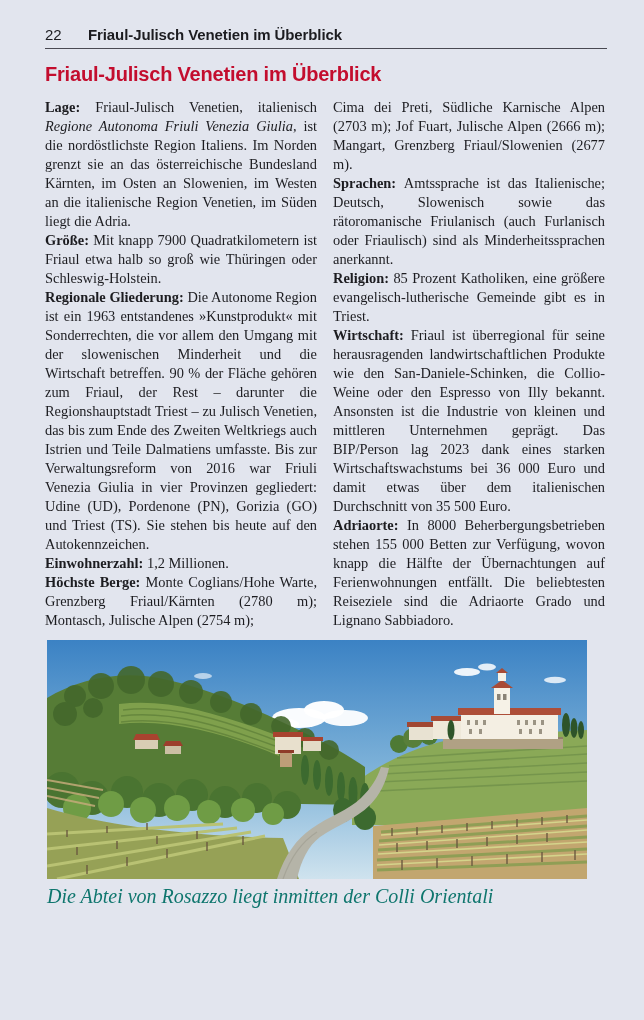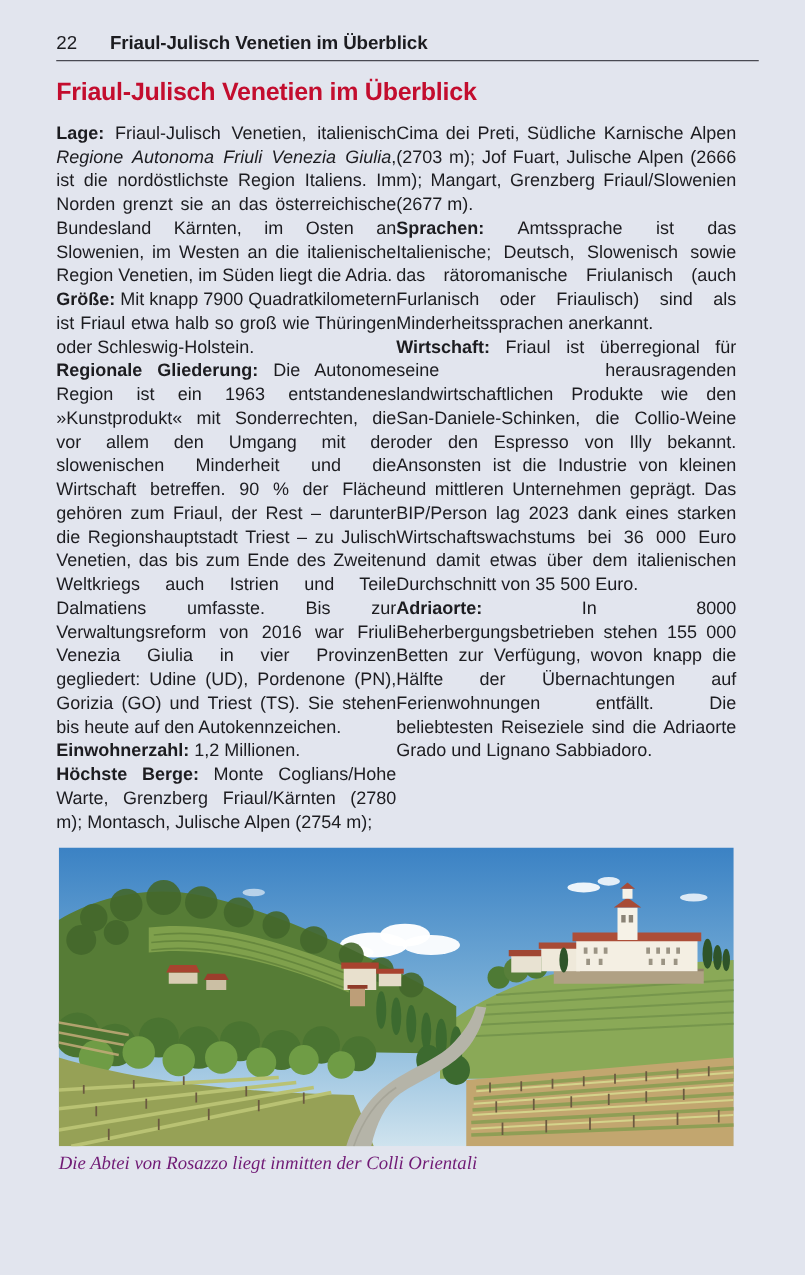--- a/index.html
+++ b/index.html
@@ -19,37 +19,37 @@
   }
   .pagenum{font-size:15px;width:43px;flex:none;}
   .running{font-size:15px;font-weight:bold;letter-spacing:-.1px;}
   
   h1.chapter{
     margin:13px 0 0 0;
     font-size:20px;line-height:24px;font-weight:bold;
     color:#c30d2e;letter-spacing:-.2px;
   }
   
-  .columns{margin-top:12px;display:flex;}
+  .columns{margin-top:12px;display:flex;gap:16px;font-family:Liberation Serif, serif;}
   .col{
     width:272px;flex:none;
     font-size:14.4px;line-height:19px;
     text-align:justify;
     hyphens:auto;-webkit-hyphens:auto;
   }
   .para{margin:0;}
   .para .lead{font-weight:bold;}
   .para i{font-style:italic;}
   
   figure{margin:10px 0 0 2px;padding:0;}
   figure svg{display:block;}
   figcaption{
     margin-top:6px;
     font-family:"Liberation Serif", serif;
-    font-style:italic;font-size:15px;color:#701a75;
+    font-style:italic;font-size:20px;color:#0f766e;
   }
 </style>
 </head>
 <body>
 
 <div class="page">
 
   <div class="header">
     <span class="pagenum">22</span>
     <span class="running">Friaul-Julisch Venetien im Überblick</span>
@@ -61,20 +61,21 @@
     <div class="col" id="col-left">
         <p class="para"><b class="lead">Lage: </b><span>Friaul-Julisch Venetien, italienisch </span><i>Regione Autonoma Friuli Venezia Giulia</i><span>, ist die nordöstlichste Region Italiens. Im Norden grenzt sie an das österreichische Bundesland Kärnten, im Osten an Slowenien, im Westen an die italienische Region Venetien, im Süden liegt die Adria.</span></p>
         <p class="para"><b class="lead">Größe: </b><span>Mit knapp 7900 Quadratkilometern ist Friaul etwa halb so groß wie Thüringen oder Schleswig-Holstein.</span></p>
         <p class="para"><b class="lead">Regionale Gliederung: </b><span>Die Autonome Region ist ein 1963 entstandenes »Kunstprodukt« mit Sonderrechten, die vor allem den Umgang mit der slowenischen Minderheit und die Wirtschaft betreffen. 90&nbsp;% der Fläche gehören zum Friaul, der Rest – darunter die Regionshauptstadt Triest – zu Julisch Venetien, das bis zum Ende des Zweiten Weltkriegs auch Istrien und Teile Dalmatiens umfasste. Bis zur Verwaltungsreform von 2016 war Friuli Venezia Giulia in vier Provinzen gegliedert: Udine (UD), Pordenone (PN), Gorizia (GO) und Triest (TS). Sie stehen bis heute auf den Autokennzeichen.</span></p>
         <p class="para"><b class="lead">Einwohnerzahl: </b><span>1,2 Millionen.</span></p>
         <p class="para"><b class="lead">Höchste Berge: </b><span>Monte Coglians/Hohe Warte, Grenzberg Friaul/Kärnten (2780 m); Montasch, Julische Alpen (2754 m);</span></p>
       </div>
     <div class="col" id="col-right">
         <p class="para"><span>Cima dei Preti, Südliche Karnische Alpen (2703 m); Jof Fuart, Julische Alpen (2666 m); Mangart, Grenzberg Friaul/Slowenien (2677 m).</span></p>
         <p class="para"><b class="lead">Sprachen: </b><span>Amtssprache ist das Italienische; Deutsch, Slowenisch sowie das rätoromanische Friulanisch (auch Furlanisch oder Friaulisch) sind als Minderheitssprachen anerkannt.</span></p>
+        <p class="para"><b class="lead">Religion: </b><span>85 Prozent Katholiken, eine größere evangelisch-lutherische Gemeinde gibt es in Triest.</span></p>
         <p class="para"><b class="lead">Wirtschaft: </b><span>Friaul ist überregional für seine herausragenden landwirtschaftlichen Produkte wie den San-Daniele-Schinken, die Collio-Weine oder den Espresso von Illy bekannt. Ansonsten ist die Industrie von kleinen und mittleren Unternehmen geprägt. Das BIP/Person lag 2023 dank eines starken Wirtschaftswachstums bei 36&nbsp;000 Euro und damit etwas über dem italienischen Durchschnitt von 35&nbsp;500 Euro.</span></p>
         <p class="para"><b class="lead">Adriaorte: </b><span>In 8000 Beherbergungsbetrieben stehen 155&nbsp;000 Betten zur Verfügung, wovon knapp die Hälfte der Übernachtungen auf Ferienwohnungen entfällt. Die beliebtesten Reiseziele sind die Adriaorte Grado und Lignano Sabbiadoro.</span></p>
       </div>
   </div>
 
   <figure>
     <svg width="540" height="239" viewBox="0 0 540 239">
       <defs>
         <linearGradient id="sky" x1="0" y1="0" x2="0" y2="1">
           <stop offset="0" stop-color="#3b82c4"></stop>

